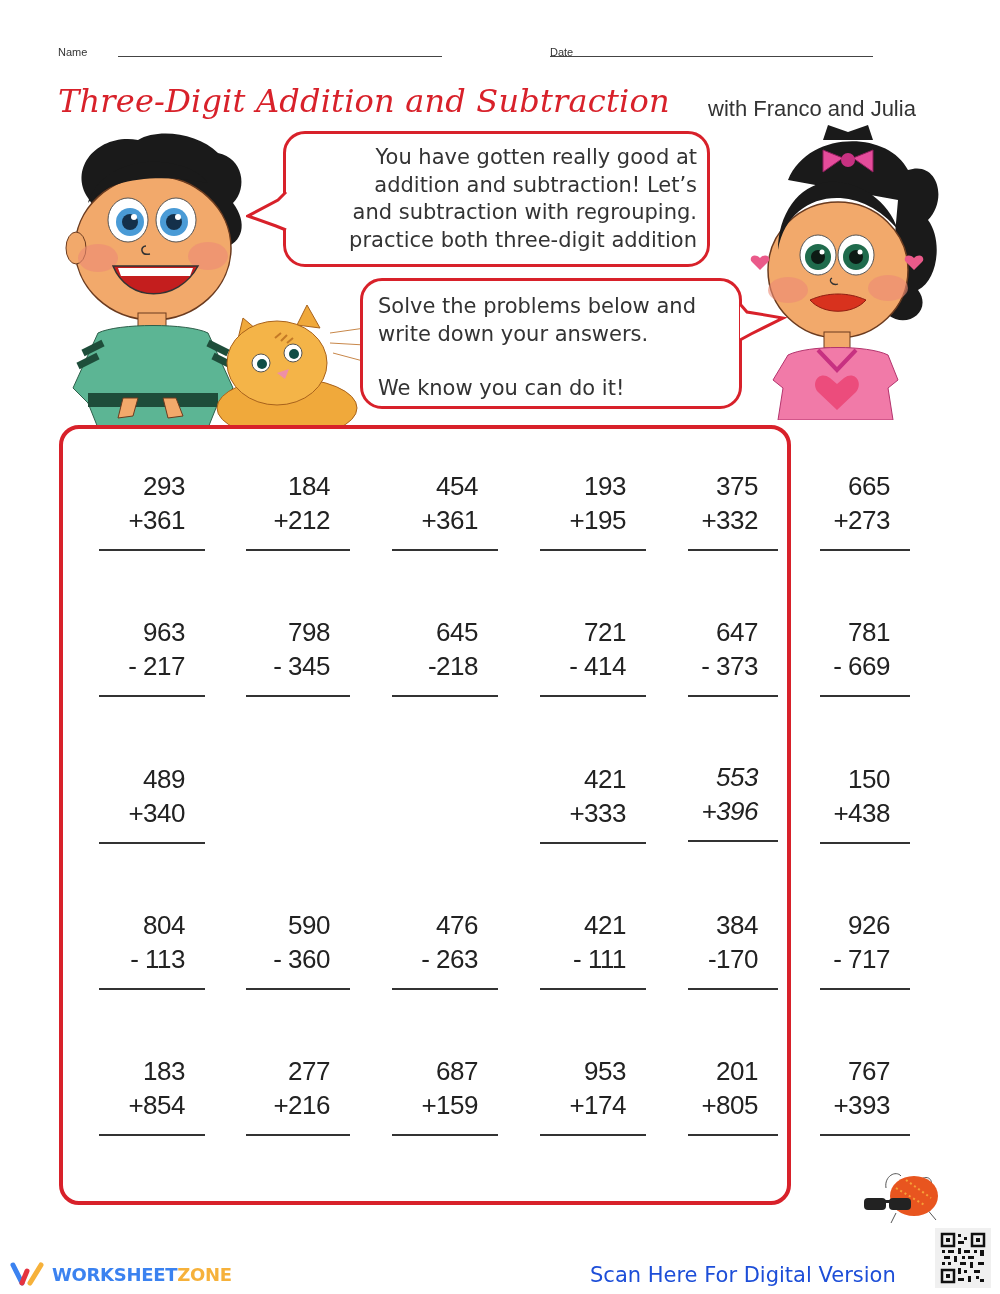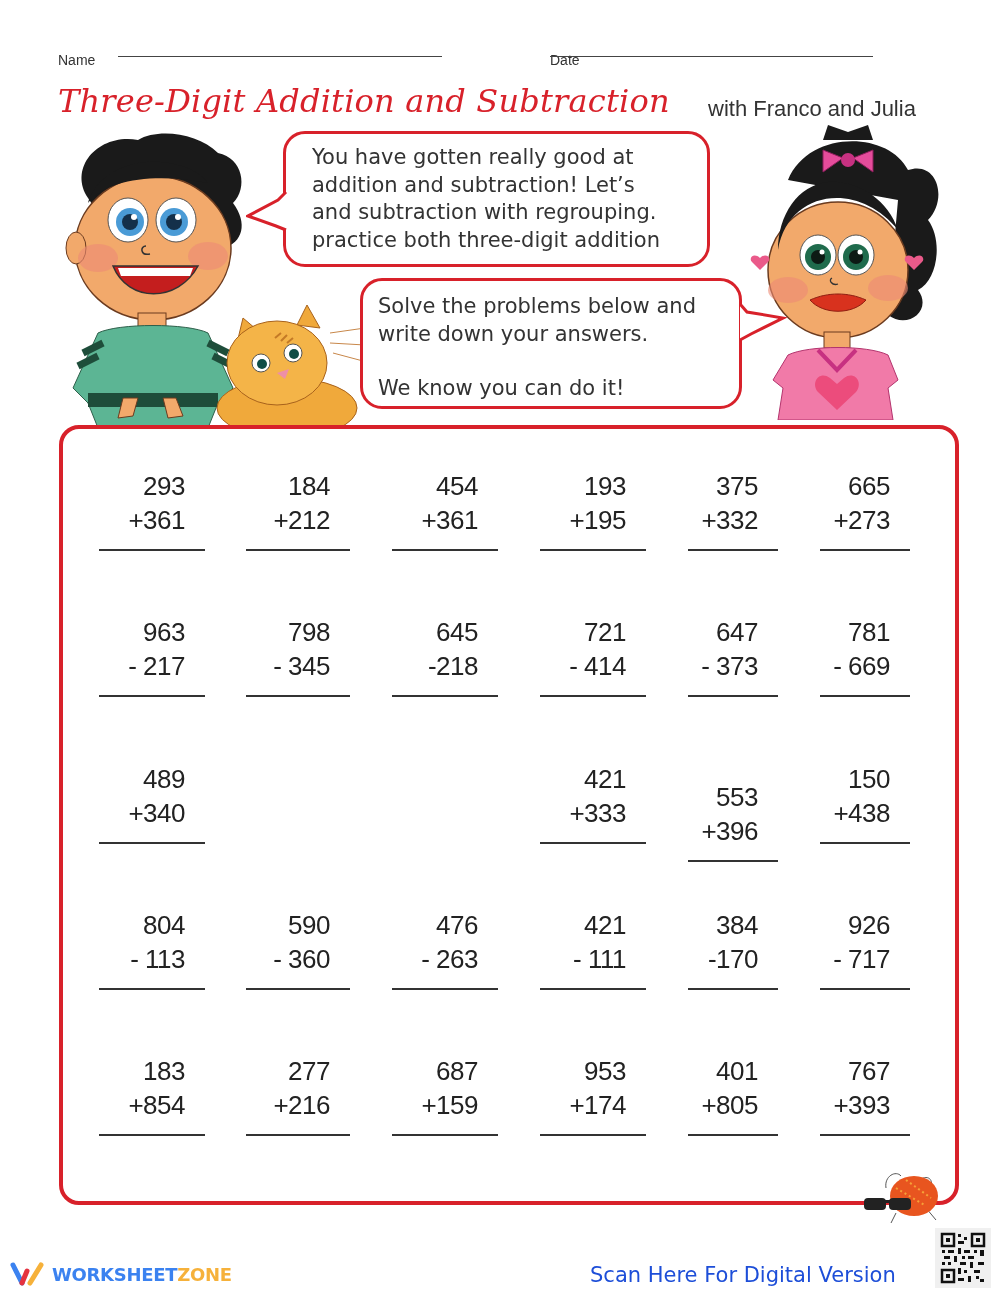--- a/index.html
+++ b/index.html
@@ -1,33 +1,33 @@
 <!DOCTYPE html>
 <html><head>
   <meta charset="utf-8">
   <style>
     * { box-sizing: border-box; margin: 0; padding: 0; }
     html, body { width: 1000px; height: 1294px; background: #ffffff; overflow: hidden; }
     body { position: relative; font-family: "DejaVu Sans", sans-serif; color: #222; }
 
     .name-date { position: absolute; top: 38px; left: 0; width: 1000px; height: 24px; }
-    .nd-label { position: absolute; top: 14px; font-family: "Liberation Sans", sans-serif; font-size: 14px; color: #333; text-align: right; }
+    .nd-label { position: absolute; top: 8px; font-family: "Liberation Sans", sans-serif; font-size: 11px; color: #333; text-align: right; }
     .nd-line { position: absolute; top: 18px; height: 1px; background: #444; }
 
     .title { position: absolute; left: 58px; top: 82px; font-family: "DejaVu Serif", serif; font-size: 32px; color: #d8212a; letter-spacing: 0.2px; font-style: italic; }
     .subtitle { position: absolute; left: 708px; top: 96px; font-family: "Liberation Sans", sans-serif; font-size: 22px; color: #333; }
 
     .bubble { position: absolute; border: 3px solid #d8212a; border-radius: 22px; background: #fff; font-family: "DejaVu Sans", sans-serif; color: #333; line-height: 27.5px; }
-    .bubble1 { left: 283px; top: 131px; width: 427px; height: 136px; padding: 10px 10px 0 26px; font-size: 21px; }
+    .bubble1 { left: 283px; top: 131px; width: 427px; height: 136px; padding: 10px 10px 0 26px; font-size: 21px; text-align: right; }
     .bubble2 { left: 360px; top: 278px; width: 382px; height: 131px; padding: 12px 10px 0 15px; font-size: 21px; }
     .bubble p { white-space: nowrap; }
 
     .char { position: absolute; }
 
-    .problems { position: absolute; left: 59px; top: 425px; width: 900px; height: 780px; border: 4px solid #d8212a; border-radius: 20px; background: #fff; }
+    .problems { position: absolute; left: 59px; top: 425px; width: 732px; height: 780px; border: 4px solid #d8212a; border-radius: 20px; background: #fff; }
     .prob { position: absolute; width: 106px; height: 80px; font-family: "Liberation Sans", sans-serif; color: #222; }
     .prob .top, .prob .bot { position: absolute; right: 20px; font-size: 26px; white-space: pre; letter-spacing: -0.5px; }
     .prob .top { top: 0; }
     .prob .bot { top: 34px; }
     .prob .rule { position: absolute; left: 0; bottom: 0; width: 100%; height: 2px; background: #333; }
 
     .footer-logo { position: absolute; left: 8px; top: 1261px; height: 26px; display: flex; align-items: center; }
     .logo-mark { width: 40px; height: 26px; position: relative; }
     .logo-text { font-family: "DejaVu Sans", sans-serif; font-weight: bold; font-size: 18px; letter-spacing: -0.3px; margin-left: 4px; }
     .logo-text .a { color: #3b82f0; }
@@ -220,21 +220,21 @@
     <div class="prob" style="left: 36px; top: 335px; width: 106px;">
       <span class="top">489</span>
       <span class="bot">+340</span>
       <div class="rule"></div>
     </div>
     <div class="prob" style="left: 477px; top: 335px; width: 106px;">
       <span class="top">421</span>
       <span class="bot">+333</span>
       <div class="rule"></div>
     </div>
-    <div class="prob" style="left: 625px; top: 353px; width: 90px;">
+    <div class="prob" style="left: 625px; top: 333px; width: 90px; font-style: italic;">
       <span class="top">553</span>
       <span class="bot">+396</span>
       <div class="rule"></div>
     </div>
     <div class="prob" style="left: 757px; top: 335px; width: 90px;">
       <span class="top">150</span>
       <span class="bot">+438</span>
       <div class="rule"></div>
     </div>
     <div class="prob" style="left: 36px; top: 481px; width: 106px;">
@@ -281,21 +281,21 @@
       <span class="top">687</span>
       <span class="bot">+159</span>
       <div class="rule"></div>
     </div>
     <div class="prob" style="left: 477px; top: 627px; width: 106px;">
       <span class="top">953</span>
       <span class="bot">+174</span>
       <div class="rule"></div>
     </div>
     <div class="prob" style="left: 625px; top: 627px; width: 90px;">
-      <span class="top">401</span>
+      <span class="top">201</span>
       <span class="bot">+805</span>
       <div class="rule"></div>
     </div>
     <div class="prob" style="left: 757px; top: 627px; width: 90px;">
       <span class="top">767</span>
       <span class="bot">+393</span>
       <div class="rule"></div>
     </div>
   </div>
 

